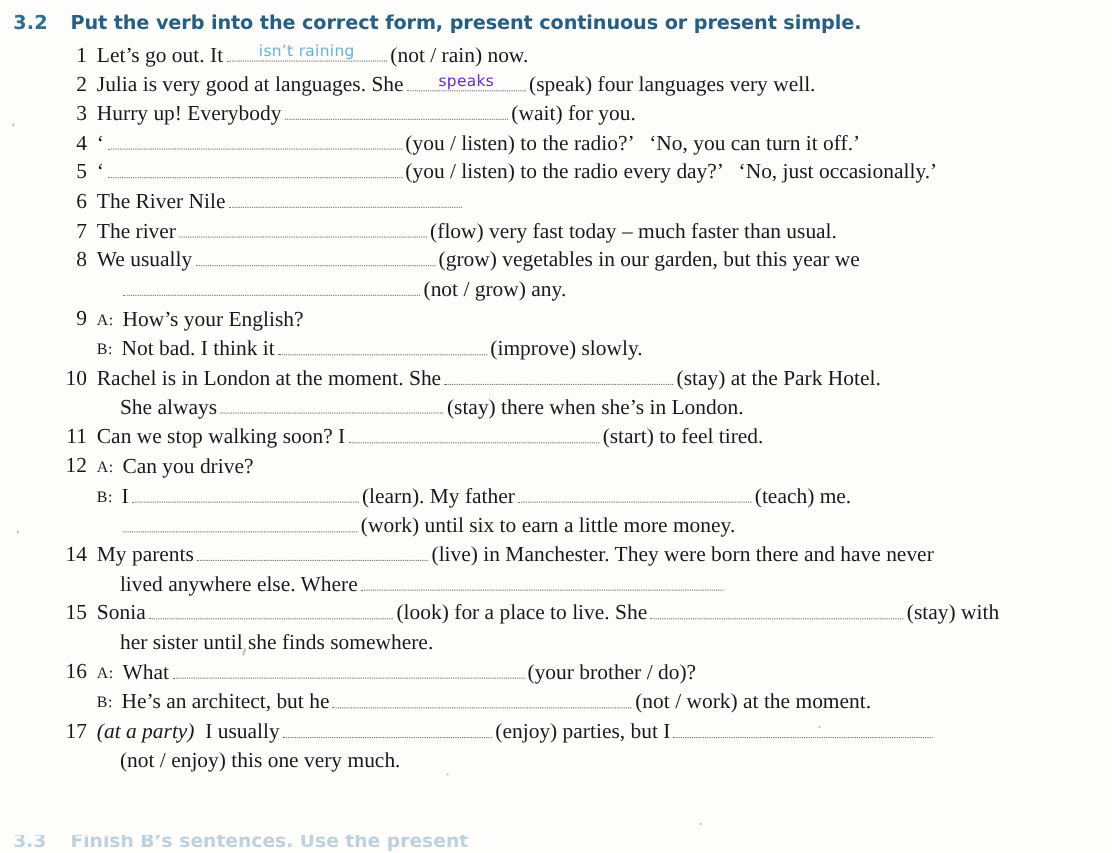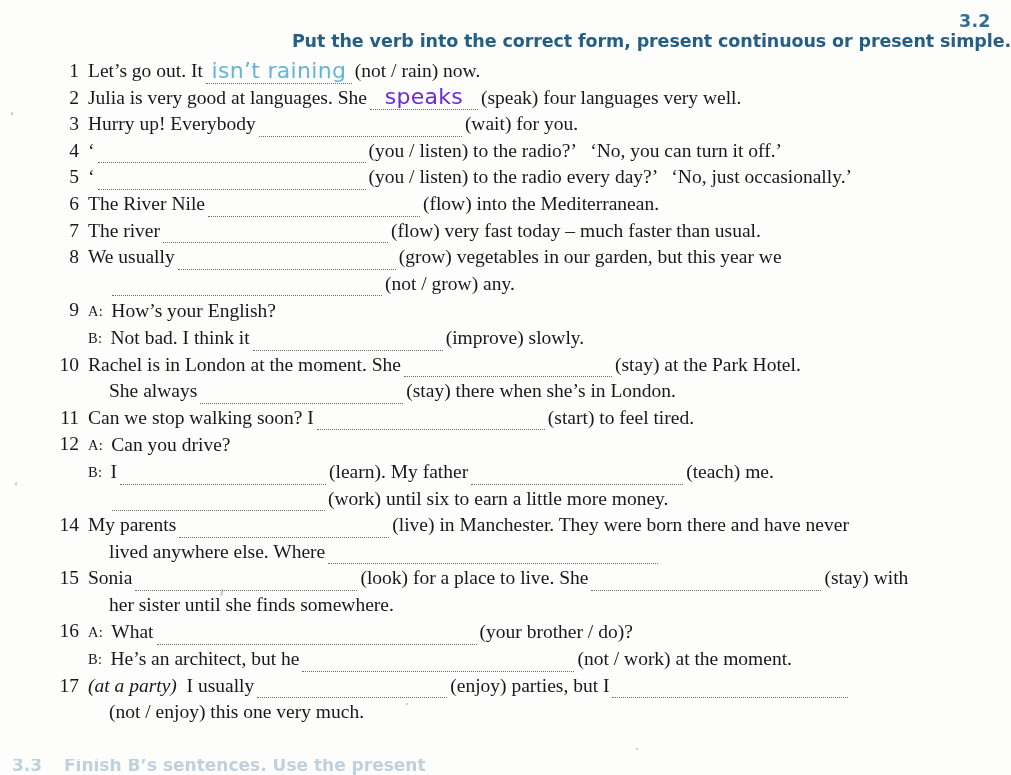--- a/index.html
+++ b/index.html
@@ -23,23 +23,22 @@
     position: relative;
     width: 1011px;
     height: 775px;
     box-sizing: border-box;
     padding: 0;
   }
 
   
   .ex-head {
     display: flex;
-    align-items: flex-end;
+    align-items: flex-start;
     padding: 11px 0 0 0;
-    flex-direction: column;
   }
   .ex-num {
     width: 64px;
     padding-left: 12px;
     box-sizing: border-box;
     font-family: "DejaVu Sans", "Liberation Sans", sans-serif;
     font-size: 17.5px;
     font-weight: 600;
     color: #2f6f93;
     letter-spacing: 0.2px;
@@ -68,21 +67,21 @@
     min-width: 88px;
     text-align: right;
     padding-right: 9px;
     box-sizing: border-box;
     font-size: 19.5px;
   }
   .qnum.blank { visibility: hidden; }
   .qbody {
     flex: 1;
     display: flex;
-    align-items: flex-end;
+    align-items: flex-start;
     min-width: 0;
   }
   
   .qrow.cont .qnum { visibility: hidden; }
   .spk {
     font-size: 14.5px;
     letter-spacing: 0.4px;
     padding-right: 8px;
     display: inline-block;
   }
@@ -109,21 +108,21 @@
     border-bottom: 1.4px dotted #6d6d6d;
   }
 
   
   .hw {
     position: absolute;
     left: 50%;
     transform: translateX(-50%);
     bottom: 3px;
     font-family: "DejaVu Sans", "Liberation Sans", sans-serif;
-    font-size: 22px;
+    font-size: 14px;
     font-weight: 400;
     color: #63b6d8;
     letter-spacing: 0.3px;
     white-space: nowrap;
     line-height: 1;
   }
 
   
   .speck {
     position: absolute;
@@ -215,21 +214,20 @@
           <span class="txt">‘</span>
           <span class="blankline" style="width: 268px;"></span>
           <span class="txt">(you / listen) to the radio every day?’   ‘No, just occasionally.’</span>
         </div>
       </div>
       <div class="qrow">
         <div class="qnum">6</div>
         <div class="qbody">
           <span class="txt">The River Nile</span>
           <span class="blankline" style="width: 212px;"></span>
-          <span class="txt">(flow) into the Mediterranean.</span>
         </div>
       </div>
       <div class="qrow">
         <div class="qnum">7</div>
         <div class="qbody">
           <span class="txt">The river</span>
           <span class="blankline" style="width: 225px;"></span>
           <span class="txt">(flow) very fast today – much faster than usual.</span>
         </div>
       </div>

